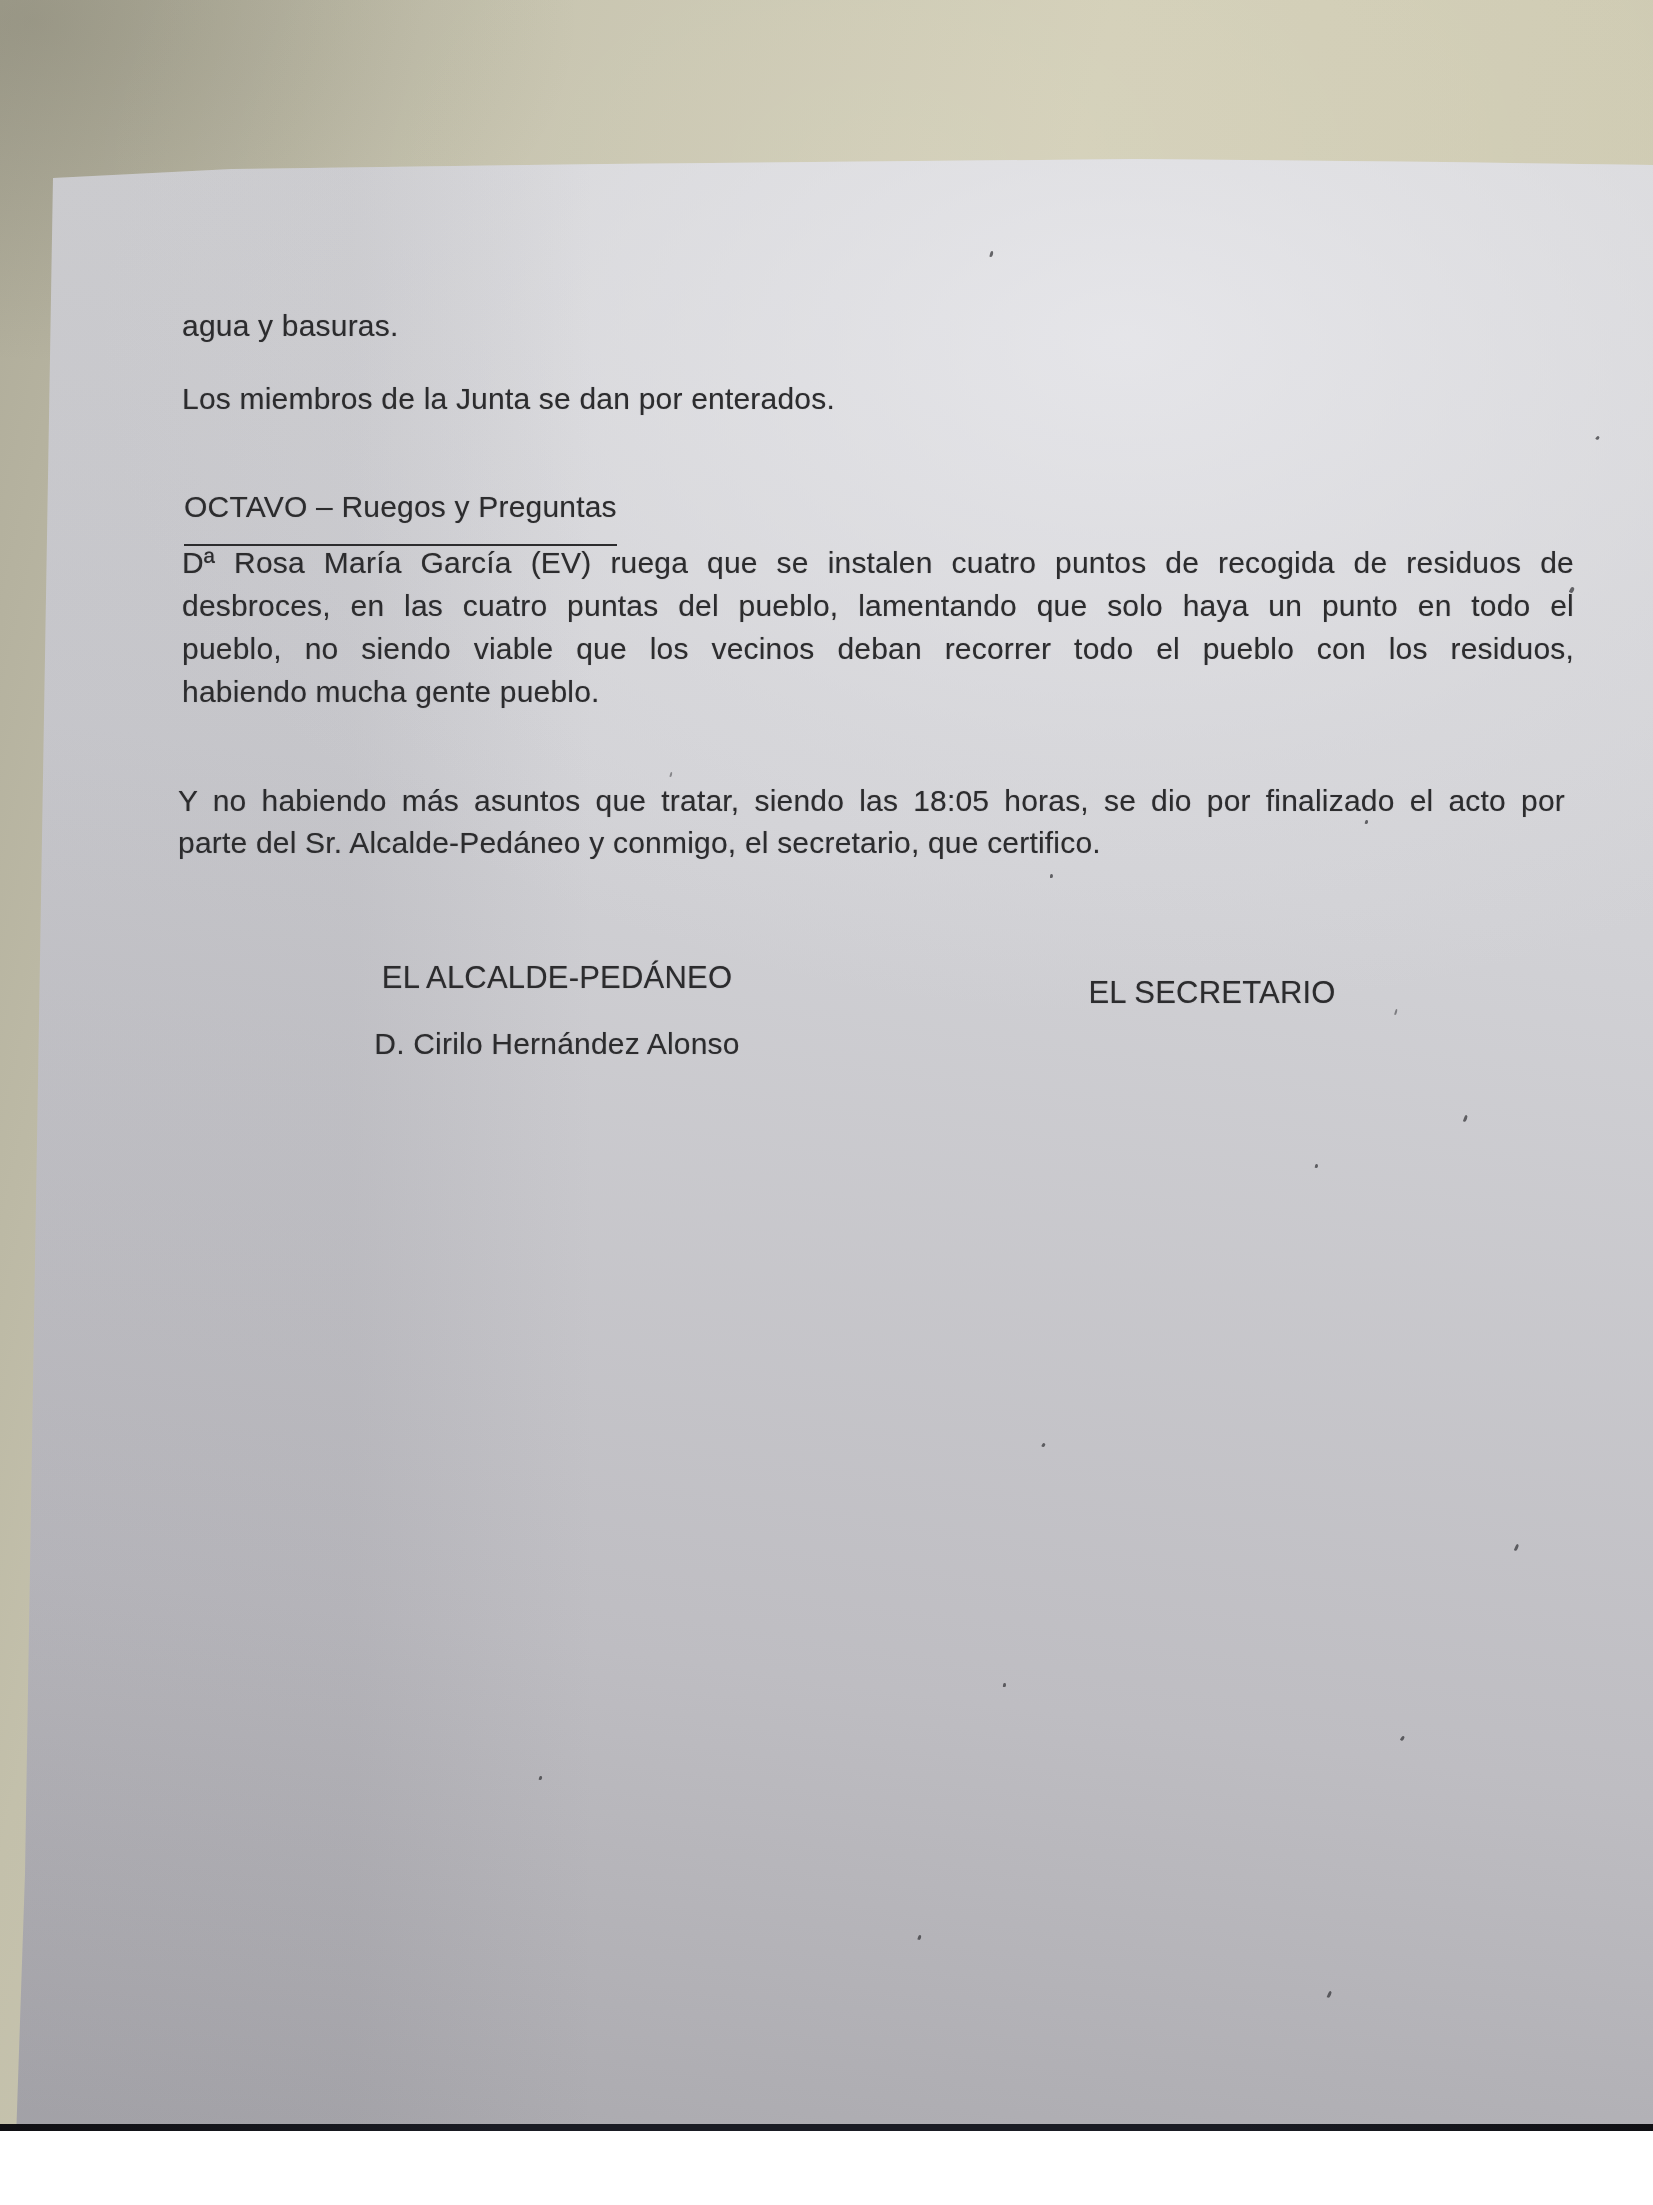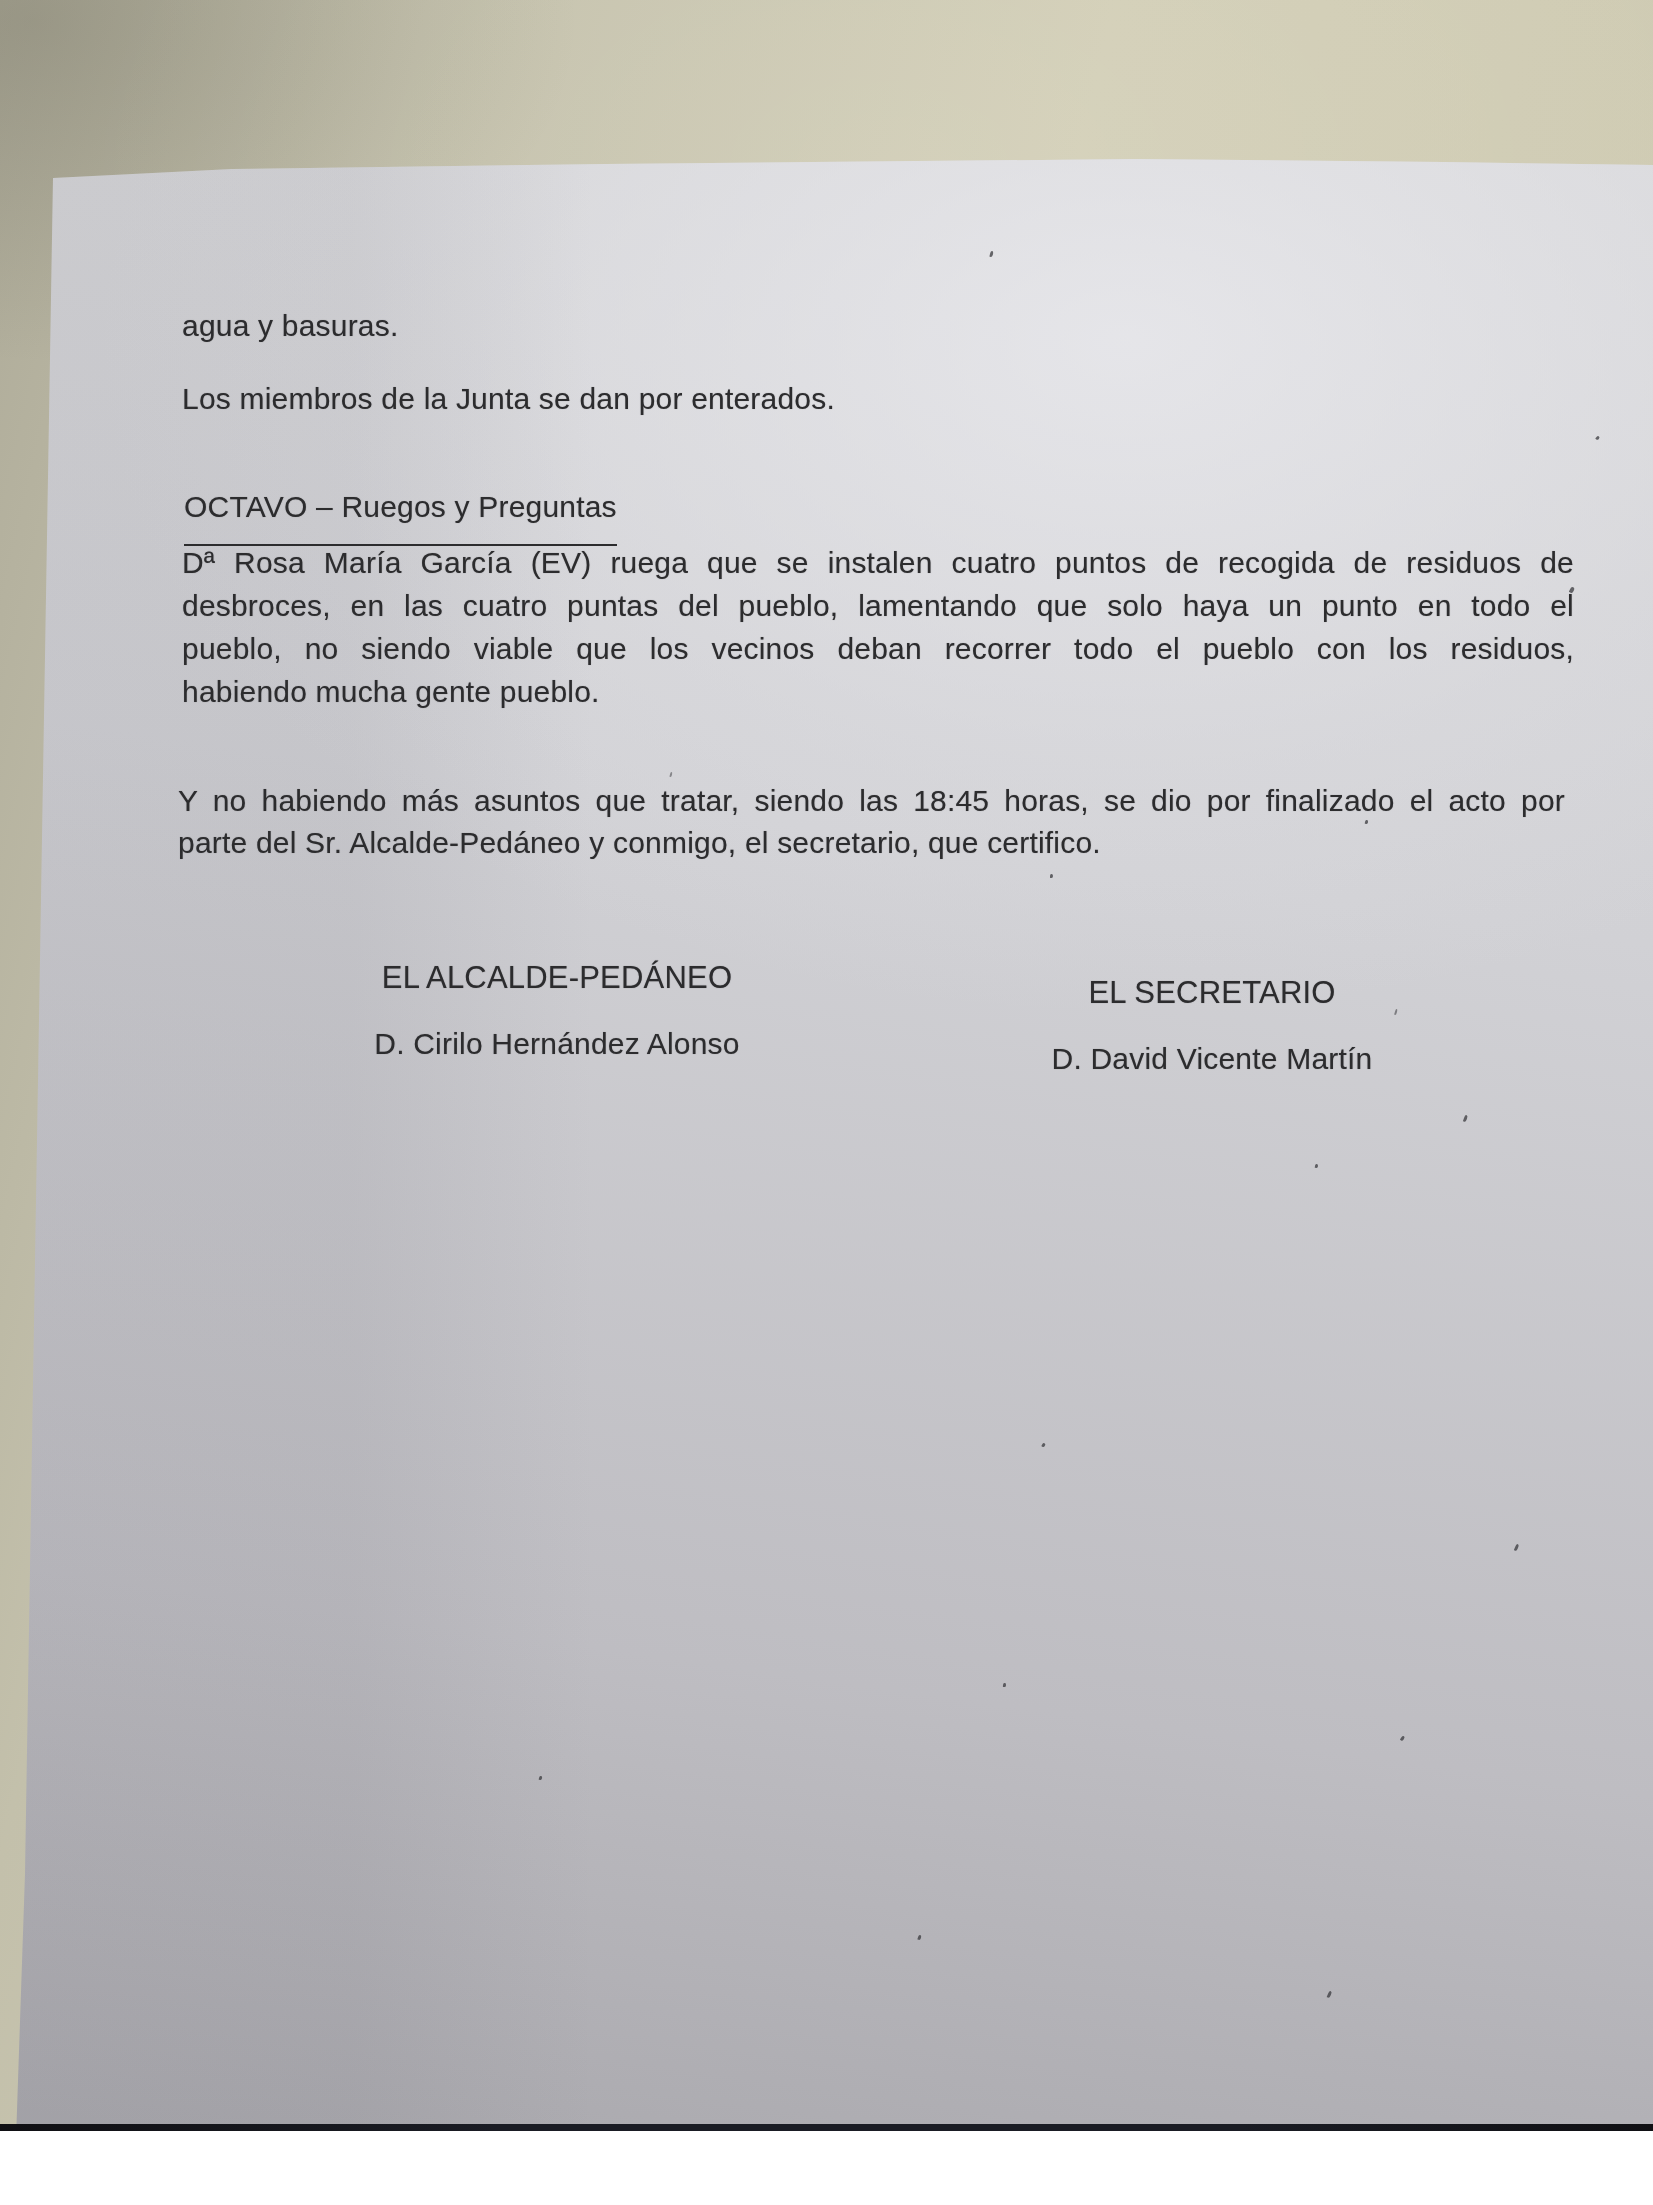--- a/index.html
+++ b/index.html
@@ -103,32 +103,31 @@
     </h2>
 
     <div class="abs ink para-ruego">
       <div class="jline">Dª Rosa María García (EV) ruega que se instalen cuatro puntos de recogida de residuos de</div>
       <div class="jline">desbroces, en las cuatro puntas del pueblo, lamentando que solo haya un punto en todo el</div>
       <div class="jline">pueblo, no siendo viable que los vecinos deban recorrer todo el pueblo con los residuos,</div>
       <div class="lline">habiendo mucha gente pueblo.</div>
     </div>
 
     <div class="abs ink para-closing">
-      <div class="jline">Y no habiendo más asuntos que tratar, siendo las 18:45 horas, se dio por finalizado el acto por</div>
+      <div class="jline">Y no habiendo más asuntos que tratar, siendo las 18:05 horas, se dio por finalizado el acto por</div>
       <div class="lline">parte del Sr. Alcalde-Pedáneo y conmigo, el secretario, que certifico.</div>
     </div>
 
     <div class="abs ink sig sig-left">
       <div class="sig-title">EL ALCALDE-PEDÁNEO</div>
       <div class="sig-name">D. Cirilo Hernández Alonso</div>
     </div>
 
     <div class="abs ink sig sig-right">
       <div class="sig-title">EL SECRETARIO</div>
-      <div class="sig-name">D. David Vicente Martín</div>
     </div>
 
     <div class="speck" style="left:406px;  top:136px;  width:3.3px;  height:5px;  transform:rotate(18deg);"></div>
     <div class="speck" style="left:990px; top:251px;  width:2.8px;  height:6px; transform:rotate(12deg);"></div>
     <div class="speck" style="left:1596px; top:436px;  width:3.3px;  height:4.4px;  transform:rotate(40deg);"></div>
     <div class="speck" style="left:1570px; top:587px; width:3.9px;  height:5.5px; transform:rotate(25deg);"></div>
     <div class="speck" style="left:1365px; top:820px; width:2.8px;  height:4.4px;  transform:rotate(10deg);"></div>
     <div class="speck" style="left:670px; top:772px; width:2.2px;  height:5px;  transform:rotate(14deg); opacity:0.5;"></div>
     <div class="speck" style="left:1050px; top:874px; width:2.8px;  height:3.9px;  transform:rotate(0deg);"></div>
     <div class="speck" style="left:1395px; top:1009px; width:2.2px;  height:5.5px; transform:rotate(16deg); opacity:0.55;"></div>

